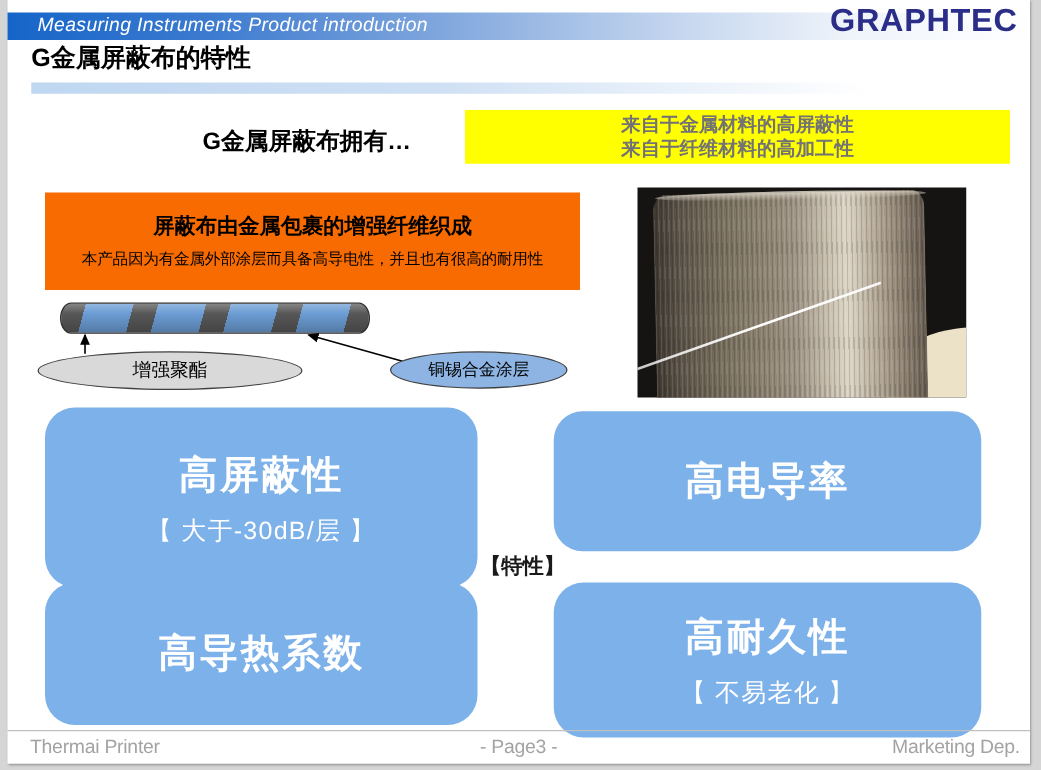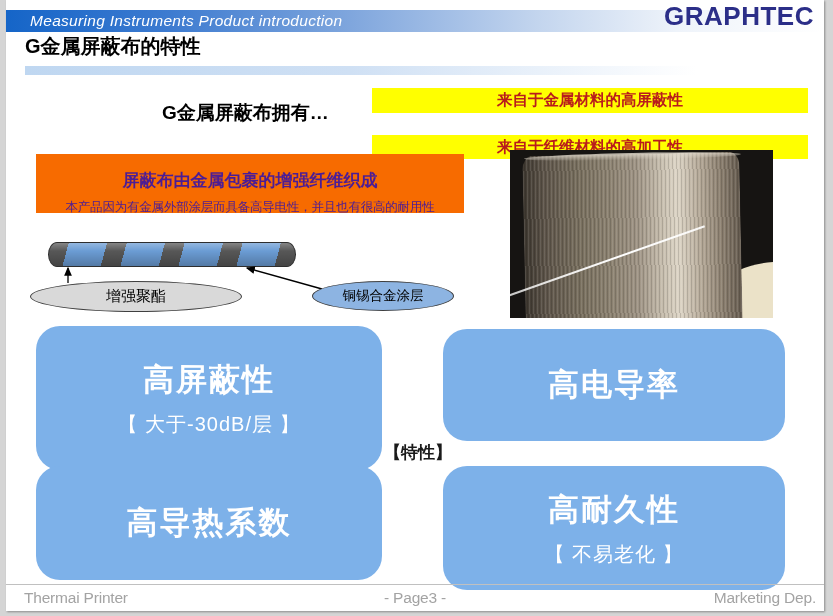--- a/index.html
+++ b/index.html
@@ -31,28 +31,28 @@
   .slide-title{position:absolute;left:19px;top:33px;font-size:20px;font-weight:bold;color:#000;}
   .title-underline{
     position:absolute;left:19px;top:66px;width:722px;height:9px;
     background:linear-gradient(90deg,#bfd7f1 0%,#cfe0f4 45%,rgba(255,255,255,0) 93%);
   }
   
   .lead-text{position:absolute;left:156px;top:100px;font-size:19px;font-weight:bold;color:#000;}
   .hl{
     position:absolute;left:366px;width:436px;background:#ffff00;
     display:flex;align-items:center;justify-content:center;
-    font-size:15.5px;font-weight:bold;color:#b91c1c;font-family:Liberation Serif, serif;
+    font-size:15.5px;font-weight:bold;color:#737373;font-family:Liberation Serif, serif;
   }
   .hl1{top:88px;height:25px;}
-  .hl2{top:135px;height:24px;}
+  .hl2{top:107px;height:24px;}
   
   .info-box{
-    position:absolute;left:30px;top:154px;width:428px;height:59px;background:#f76b00;
-    color:#4c1d95;text-align:center;box-sizing:border-box;padding-top:15px;
+    position:absolute;left:30px;top:154px;width:428px;height:78px;background:#f76b00;
+    color:#000000;text-align:center;box-sizing:border-box;padding-top:15px;
   }
   .info-heading{font-size:17px;font-weight:bold;line-height:1.45;}
   .info-detail{font-size:12.5px;margin-top:5px;letter-spacing:-0.2px;}
   
   .rod{
     position:absolute;left:42px;top:242px;width:246px;height:23px;
     background:
       linear-gradient(180deg,rgba(255,255,255,.28) 0%,rgba(255,255,255,0) 35%,rgba(0,0,0,.22) 100%),
       repeating-linear-gradient(105deg,#575757 0 19px,#6b9cd4 19px 56px);
     border:1px solid #2e2e2e;border-radius:9px/50%;
@@ -88,21 +88,21 @@
     transform:rotate(-19.5deg);transform-origin:left center;
   }
   
   .feature{
     position:absolute;background:#7db1e9;border-radius:24px;color:#ffffff;
     display:flex;flex-direction:column;align-items:center;justify-content:center;text-align:center;
   }
   .feature .f-title{font-size:31px;font-weight:bold;letter-spacing:2px;}
   .feature .f-sub{font-size:20px;margin-top:10px;letter-spacing:1px;}
   .f1{left:30px;top:326px;width:346px;height:144px;}
-  .f2{left:437px;top:329px;width:342px;height:112px;}
+  .f2{left:437px;top:329px;width:342px;height:112px;border-radius:23px;}
   .f3{left:30px;top:466px;width:346px;height:114px;}
   .f4{left:437px;top:466px;width:342px;height:124px;}
   .features-label{position:absolute;left:378px;top:441px;font-size:17px;font-weight:bold;color:#1a1a1a;text-align:right;}
   
   .footer-line{position:absolute;left:0;top:584px;width:818px;height:1px;background:#c0c0c0;}
   .footer-text{position:absolute;top:589px;font-size:15.5px;color:#a3a3a3;letter-spacing:-0.2px;}
   .footer-left{left:18px;}
   .footer-center{left:0;width:818px;text-align:center;}
   .footer-right{right:8px;}
 </style>

